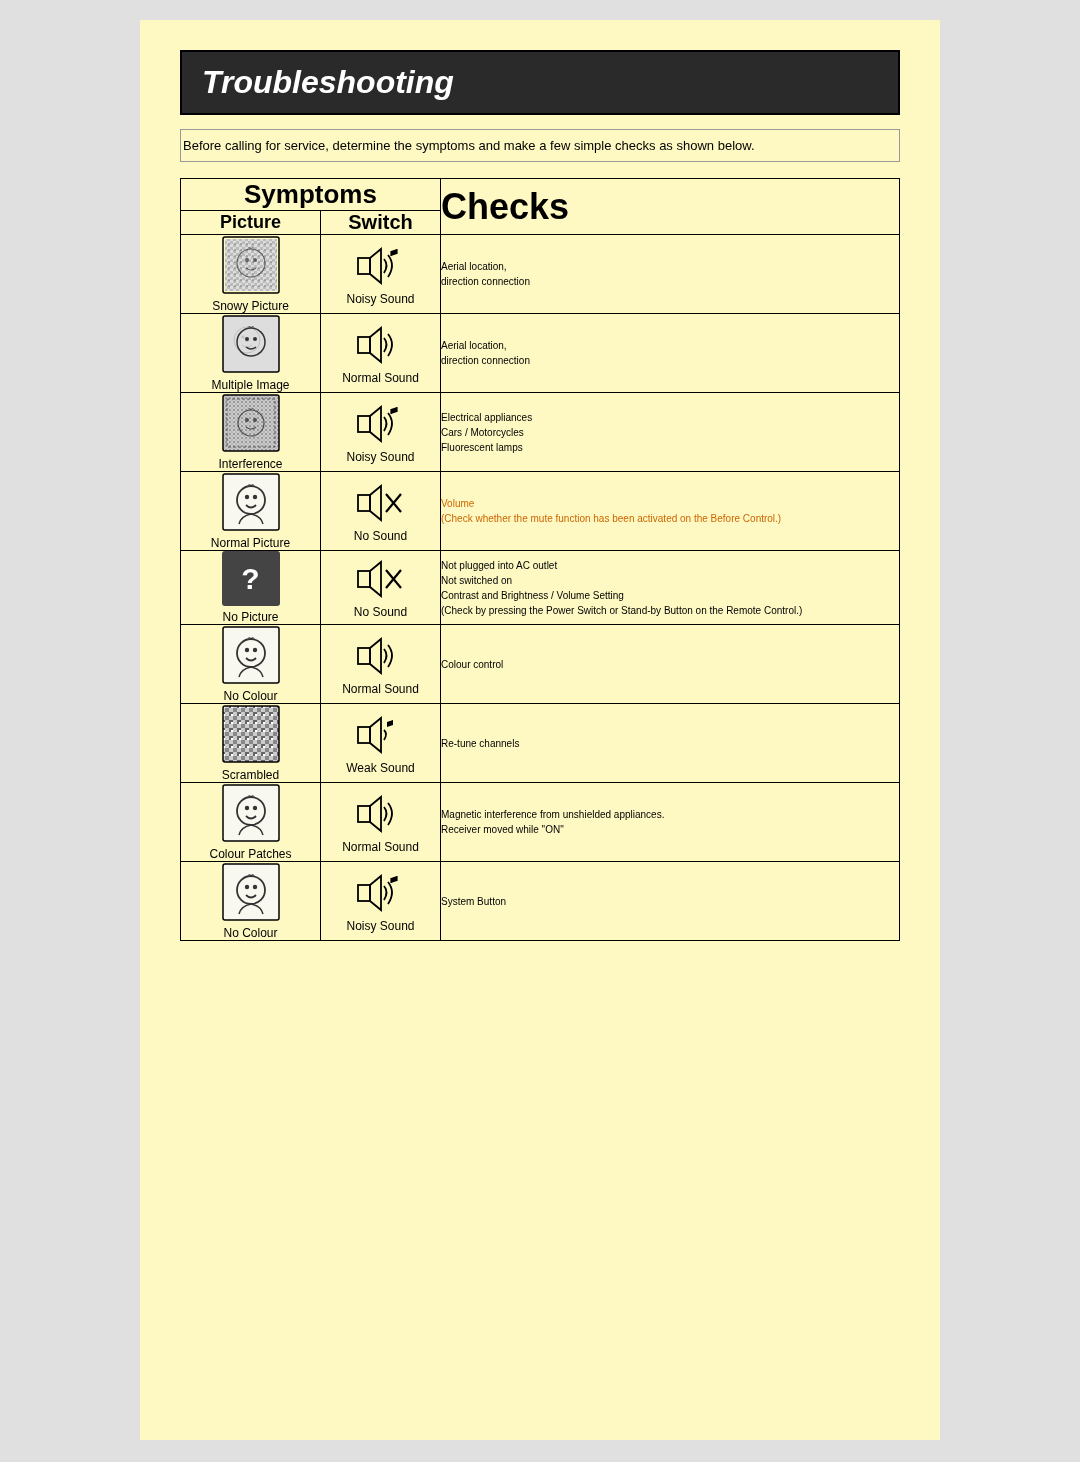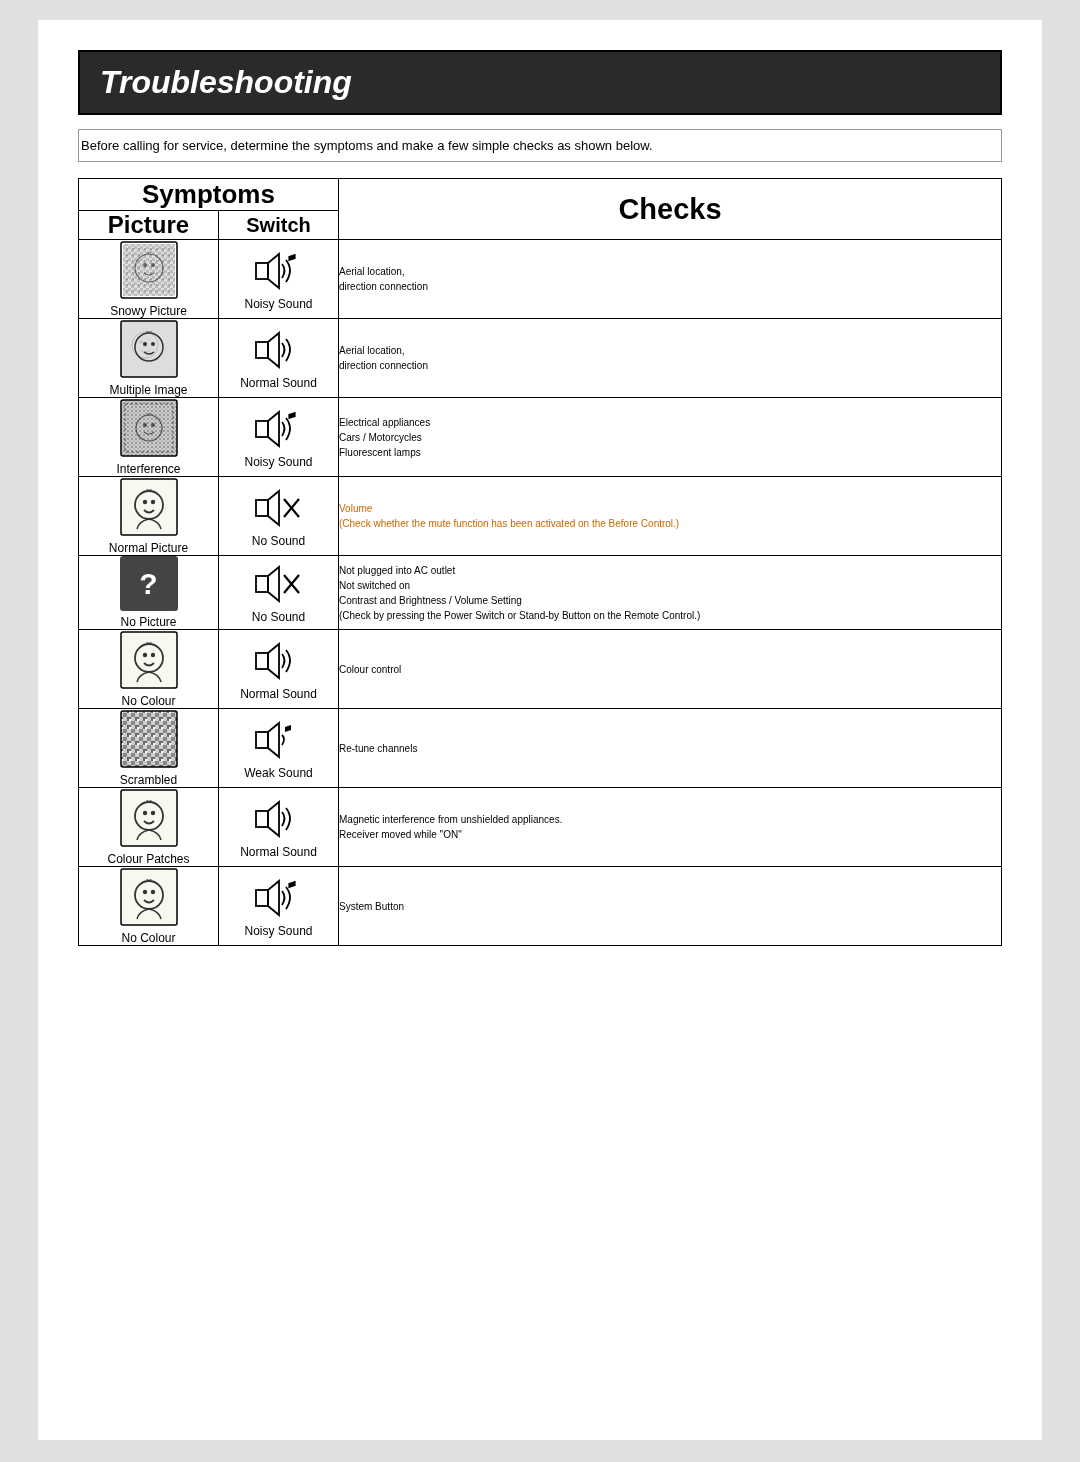--- a/index.html
+++ b/index.html
@@ -5,22 +5,22 @@
     * { box-sizing: border-box; margin: 0; padding: 0; }
     body {
       font-family: Arial, sans-serif;
       background: #e0e0e0;
       display: flex;
       justify-content: center;
       padding: 20px;
       font-size: 14px;
     }
     .page {
-      background: #ffffff;
-      width: 1004px;
+      background: #fef9c3;
+      width: 800px;
       min-height: 1420px;
       padding: 30px 40px 40px 40px;
       position: relative;
     }
     .title-box {
       border: 2px solid #000;
       background: #2a2a2a;
       padding: 12px 20px;
       margin-bottom: 14px;
     }
@@ -48,34 +48,34 @@
       vertical-align: middle;
     }
     .header-symptoms {
       text-align: center;
       font-size: 26px;
       font-weight: bold;
       padding: 10px;
     }
     .header-picture {
       text-align: center;
-      font-size: 24px;
+      font-size: 18px;
       font-weight: bold;
       padding: 8px;
       border-top: 1px solid #000;
     }
     .header-sound {
       text-align: center;
       font-size: 20px;
       font-weight: bold;
       padding: 8px;
     }
     .header-checks {
-      text-align: center;
-      font-size: 29px;
+      text-align: left;
+      font-size: 36px;
       font-weight: bold;
       padding: 10px;
     }
     .cell-icon {
       text-align: center;
       padding: 10px 5px 4px 5px;
       vertical-align: middle;
     }
     .icon-label {
       font-size: 12px;

